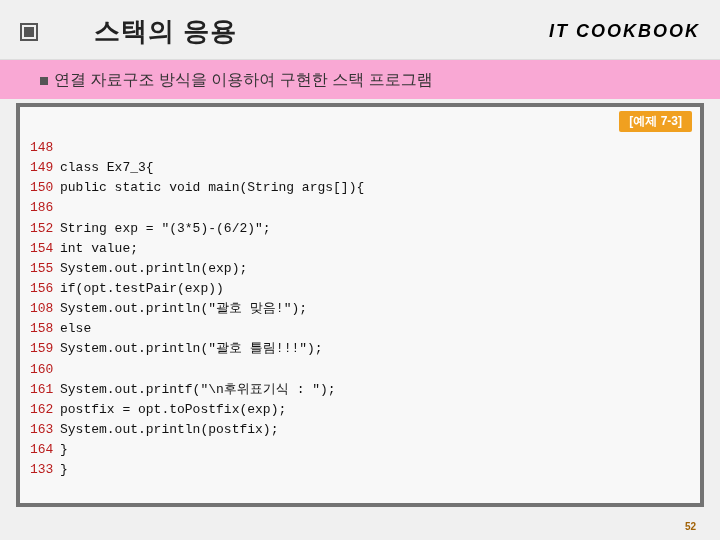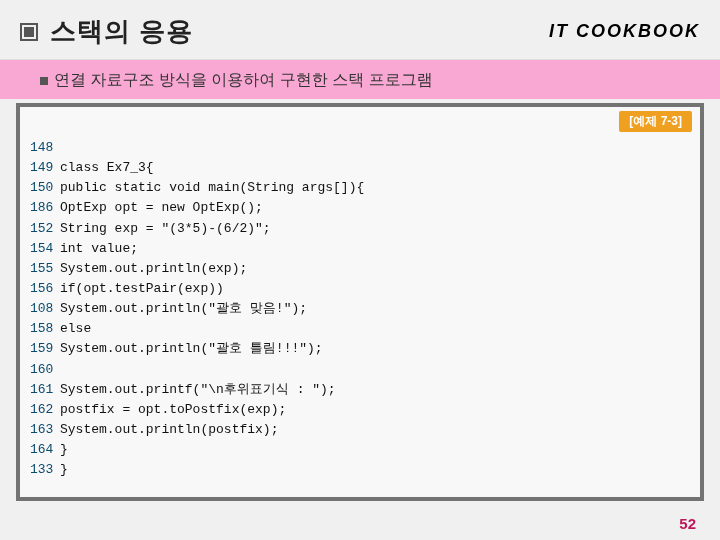--- a/index.html
+++ b/index.html
@@ -40,20 +40,21 @@
       align-items: center;
       justify-content: center;
     }
 
     .header-title {
       font-size: 26px;
       font-weight: bold;
       color: #222;
       flex: 1;
       letter-spacing: 1px;
+      margin-left: 44px;
     }
 
     .header-brand {
       font-size: 18px;
       font-weight: bold;
       color: #000000;
       font-style: italic;
       letter-spacing: 2px;
     }
 
@@ -109,39 +110,39 @@
       line-height: 1.55;
     }
 
     .code-line {
       display: flex;
       align-items: baseline;
     }
 
     .line-num {
       width: 30px;
-      color: #0c4a6e;
+      color: #b91c1c;
       flex-shrink: 0;
       font-size: 13px;
     }
 
     .line-code {
       color: #111;
       font-size: 13px;
     }
 
     .footer {
       display: flex;
       justify-content: flex-end;
       padding: 4px 24px 8px 0;
     }
 
     .page-number {
-      font-size: 15px;
-      color: #be185d;
+      font-size: 10px;
+      color: #a16207;
       font-weight: bold;
     }
   </style>
 </head>
 <body>
 
 <div class="page">
 
   <div class="header">
     <div class="header-checkbox">
@@ -172,21 +173,20 @@
         <div class="code-line">
           <span class="line-num">149</span>
           <span class="line-code">class Ex7_3{</span>
         </div>
         <div class="code-line">
           <span class="line-num">150</span>
           <span class="line-code">    public static void main(String args[]){</span>
         </div>
         <div class="code-line">
           <span class="line-num">186</span>
-          <span class="line-code">        OptExp opt = new OptExp();</span>
         </div>
         <div class="code-line">
           <span class="line-num">152</span>
           <span class="line-code">        String exp = "(3*5)-(6/2)";</span>
         </div>
         <div class="code-line">
           <span class="line-num">154</span>
           <span class="line-code">        int value;</span>
         </div>
         <div class="code-line">

